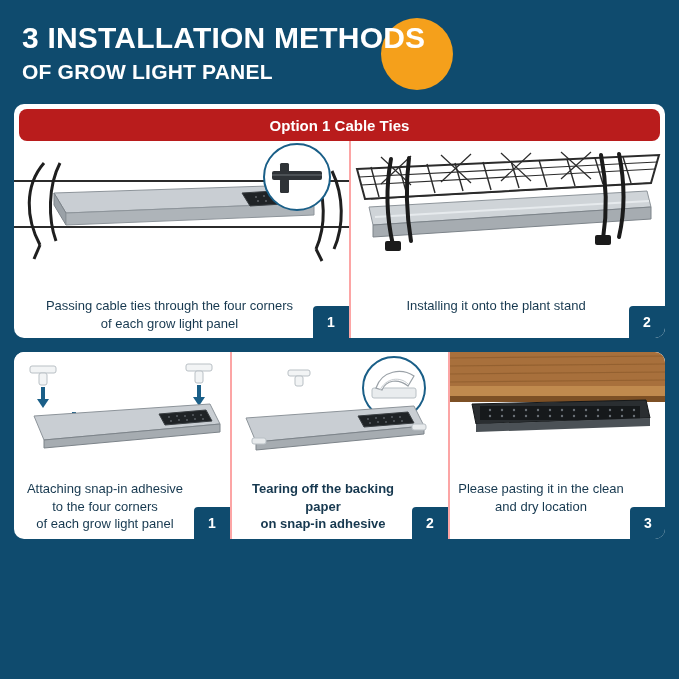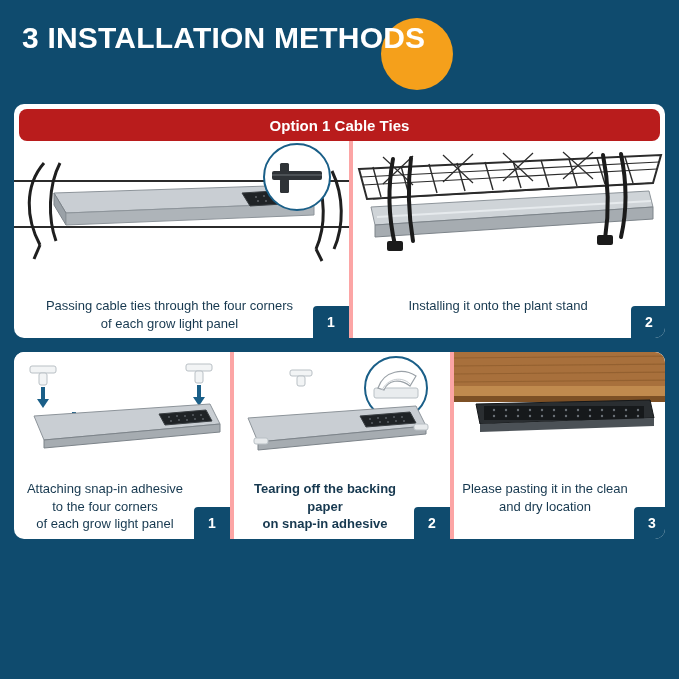--- a/index.html
+++ b/index.html
@@ -42,21 +42,21 @@
     background: #b91c1c;
     color: #ffffff;
     font-size: 15px;
     font-weight: bold;
     display: flex; align-items: center; justify-content: center;
     border-radius: 8px;
     margin: 5px 5px 0 5px;
   }
   .cells { display: flex; }
   .cell { position: relative; flex: 1; padding: 0; }
-  .cell + .cell { border-left: 4px solid #fca5a5; }
+  .cell + .cell { border-left: 2px solid #fca5a5; }
 
   .art { position: relative; width: 100%; overflow: hidden; background: #ffffff; }
   .opt1 .art { height: 148px; }
   .opt2 .art { height: 120px; }
 
   .caption {
     text-align: center;
     color: #16384f;
     font-size: 13px;
     line-height: 1.35;
@@ -77,20 +77,21 @@
   svg { display: block; }
 </style>
 </head>
 <body>
 
 <div class="page">
 
   <div class="header">
     <div class="header-dot"></div>
     <div class="title-1">3 INSTALLATION METHODS</div>
+    <div class="title-2">OF GROW LIGHT PANEL</div>
   </div>
 
   <div class="option opt1">
     <div class="option-header">Option 1 Cable Ties</div>
     <div class="cells">
 
       <div class="cell">
         <div class="art">
           <svg width="335" height="148" viewBox="0 0 335 148">
 

